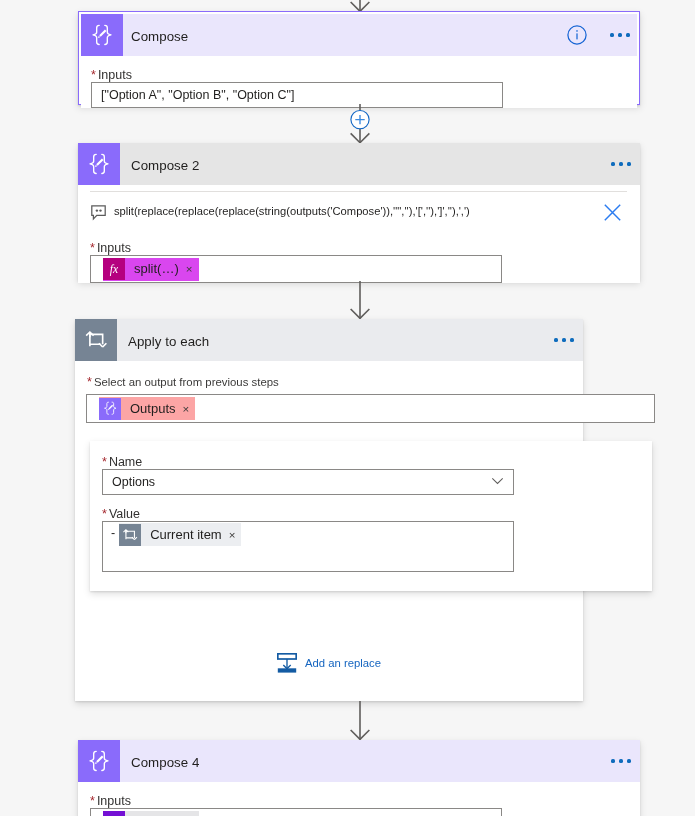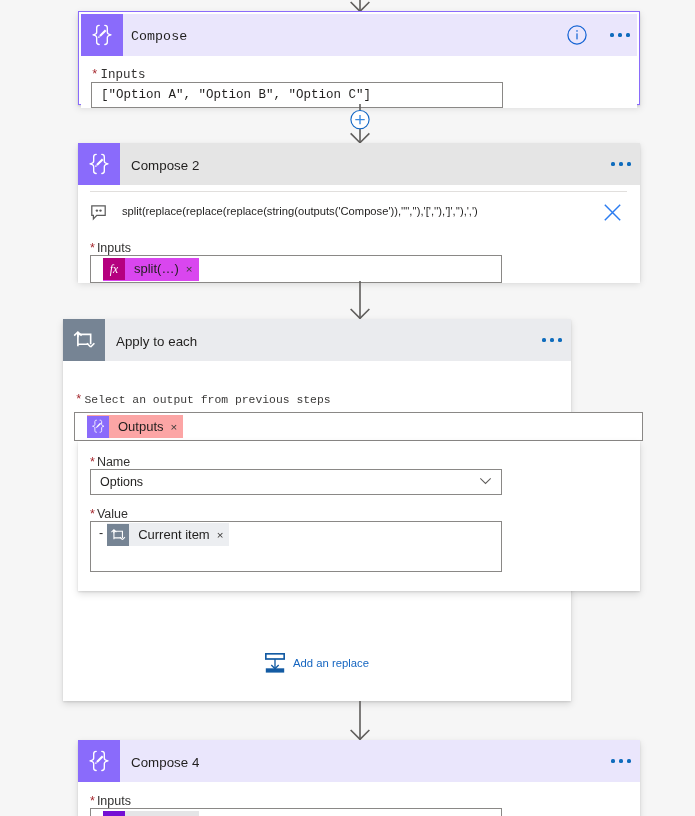--- a/index.html
+++ b/index.html
@@ -5,21 +5,21 @@
   html,body{margin:0;padding:0;}
   body{width:695px;height:816px;background:#f6f6f6;font-family:"Liberation Sans",sans-serif;
        overflow:hidden;position:relative;-webkit-font-smoothing:antialiased;}
   .canvas{position:absolute;left:0;top:0;width:695px;height:816px;}
   .conn{position:absolute;overflow:visible;}
   .info-btn{width:20px;height:20px;display:flex;align-items:center;justify-content:center;margin-right:17px;margin-top:-1px;}
 
   
   .card{position:absolute;background:#fff;box-sizing:border-box;}
   .card.plain{box-shadow:0 0.6px 1.8px rgba(0,0,0,.11), 0 3.2px 7.2px rgba(0,0,0,.13);}
-  .card.selected{border:1px solid #8a6bfb;box-shadow:0 0.6px 1.8px rgba(0,0,0,.11), 0 3.2px 7.2px rgba(0,0,0,.13);padding:2px;font-family:Liberation Mono, monospace;}
+  .card.selected{border:1px solid #8a6bfb;box-shadow:0 0.6px 1.8px rgba(0,0,0,.11), 0 3.2px 7.2px rgba(0,0,0,.13);padding:2px;}
   .card.selected .row{padding-left:10px !important;}
   .card.selected .hdr-title{margin-left:8px;}
 
   .card-header{position:relative;display:flex;align-items:center;height:42px;}
   .hdr-icon{width:42px;height:42px;flex:0 0 42px;display:flex;align-items:center;justify-content:center;}
   .hdr-title{font-size:13.3px;color:#201f1e;margin-left:11px;letter-spacing:.05px;position:relative;top:1px;}
   .hdr-actions{position:absolute;right:0;top:0;height:42px;display:flex;align-items:center;}
 
   .ellipsis{width:32px;height:32px;display:flex;align-items:center;justify-content:center;}
   .ellipsis i{display:block;width:3.2px;height:3.2px;border-radius:50%;background:#0f6cbd;margin:0 2.4px;}
@@ -37,24 +37,24 @@
   .chip{display:inline-flex;align-items:center;height:23px;vertical-align:middle;background:#fca5a5;}
   .chip .chip-ic{width:22px;height:22px;display:flex;align-items:center;justify-content:center;flex:0 0 22px;}
   .chip .chip-tx{font-size:13px;color:#201f1e;padding:0 5px 0 9px;line-height:22px;white-space:nowrap;}
   .chip .chip-x{font-size:11.5px;color:#3b3a39;padding:0 6px 0 2px;line-height:22px;}
   .chip.tok-fx{background:#d946ef;}
   .chip.tok-slate{background:#eceef1;}
   .chip.tok-gray{background:#e5e5e7;}
 
   .expr-row{display:flex;align-items:center;height:37px;border-top:1px solid #e1dfdd;margin:6px 13px 0 12px;position:relative;}
   .expr-ic{width:16px;display:flex;align-items:center;justify-content:center;flex:0 0 16px;}
-  .expr-tx{font-size:11.2px;color:#201f1e;margin-left:16px;white-space:nowrap;}
+  .expr-tx{font-size:11.2px;color:#201f1e;margin-left:8px;white-space:nowrap;}
   .expr-close{position:absolute;left:514px;top:12px;display:flex;}
 
-  .scope-label{font-size:11.4px;color:#3b3a39;padding:32px 0 0 12px;font-family:Liberation Mono, monospace;}
+  .scope-label{font-size:11.4px;color:#3b3a39;padding:14px 0 0 12px;}
   .val-prefix{font-size:12.5px;color:#201f1e;margin-right:4px;line-height:20px;}
 
   .add-action{position:absolute;left:0;right:0;top:292px;display:flex;align-items:center;justify-content:center;padding-left:0px;}
   .add-ic{display:flex;align-items:center;}
   .add-tx{font-size:11.3px;color:#1565c0;margin-left:8px;}
 </style>
 </head>
 <body>
 
 <svg width="0" height="0" style="position:absolute" aria-hidden="true">
@@ -177,21 +177,21 @@
         </span>
       </div>
     </div>
   </div>
 
   <svg class="conn" style="left:344px;top:281px;width:32px;height:38px">
     <path d="M16 0 L16 37.4" stroke="#605e5c" stroke-width="1.6" fill="none"></path>
     <path d="M7.2 28.6 L16 37.4 L24.8 28.6" stroke="#605e5c" stroke-width="1.6" fill="none" stroke-linecap="square"></path>
   </svg>
 
-  <div class="card plain" id="card-loop" style="left:63px;top:319px;width:508px;height:382px">
+  <div class="card plain" id="card-loop" style="left:75px;top:319px;width:508px;height:382px">
     <div class="card-header" style="background:#eaebee">
       <span class="hdr-icon" style="background:#768494">
         <svg width="24" height="24" viewBox="0 0 22 22">
             <use href="#ic-loop"></use>
           </svg>
       </span>
       <span class="hdr-title">Apply to each</span>
       <span class="hdr-actions">
         <span class="ellipsis" style="margin-right:3px">
           <i></i>

